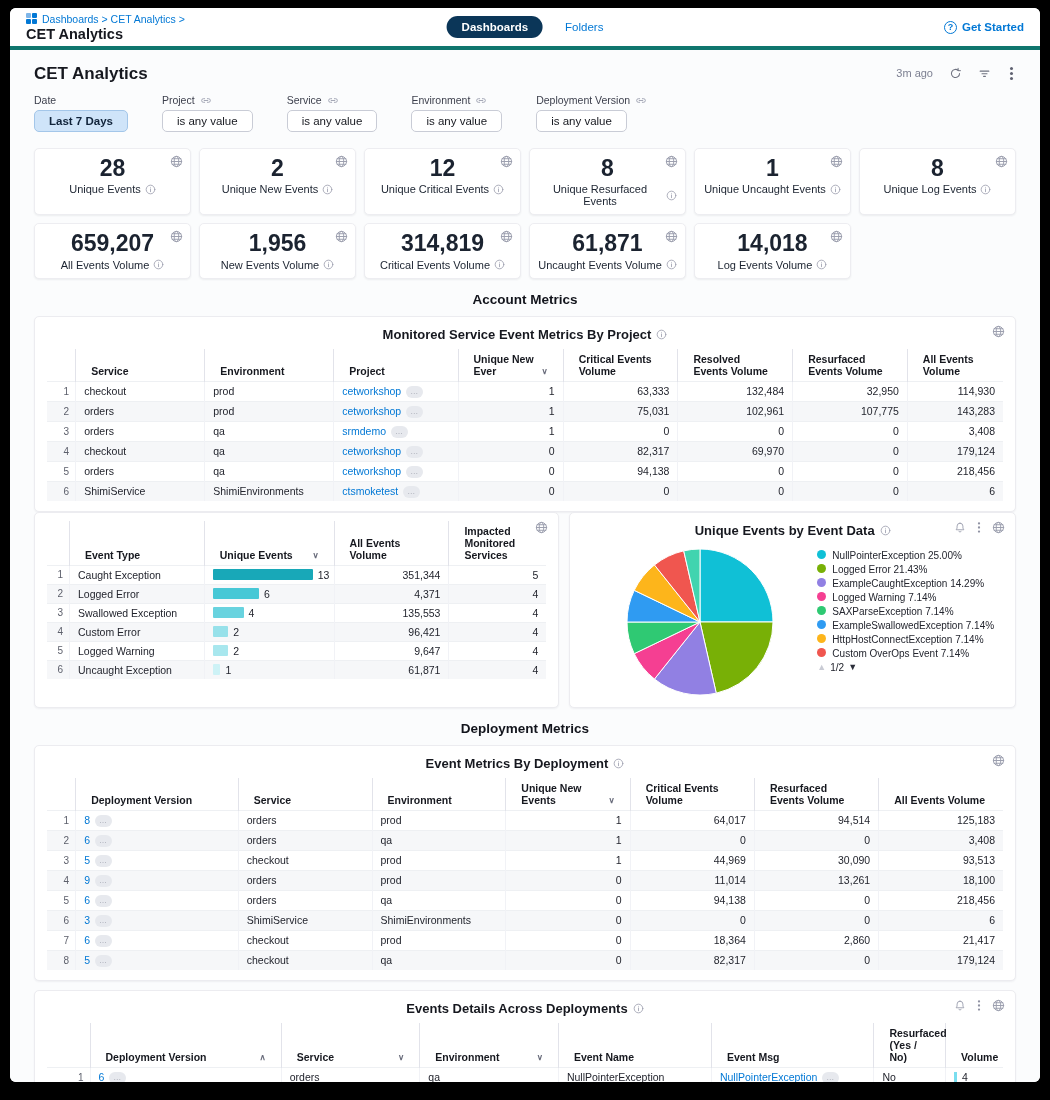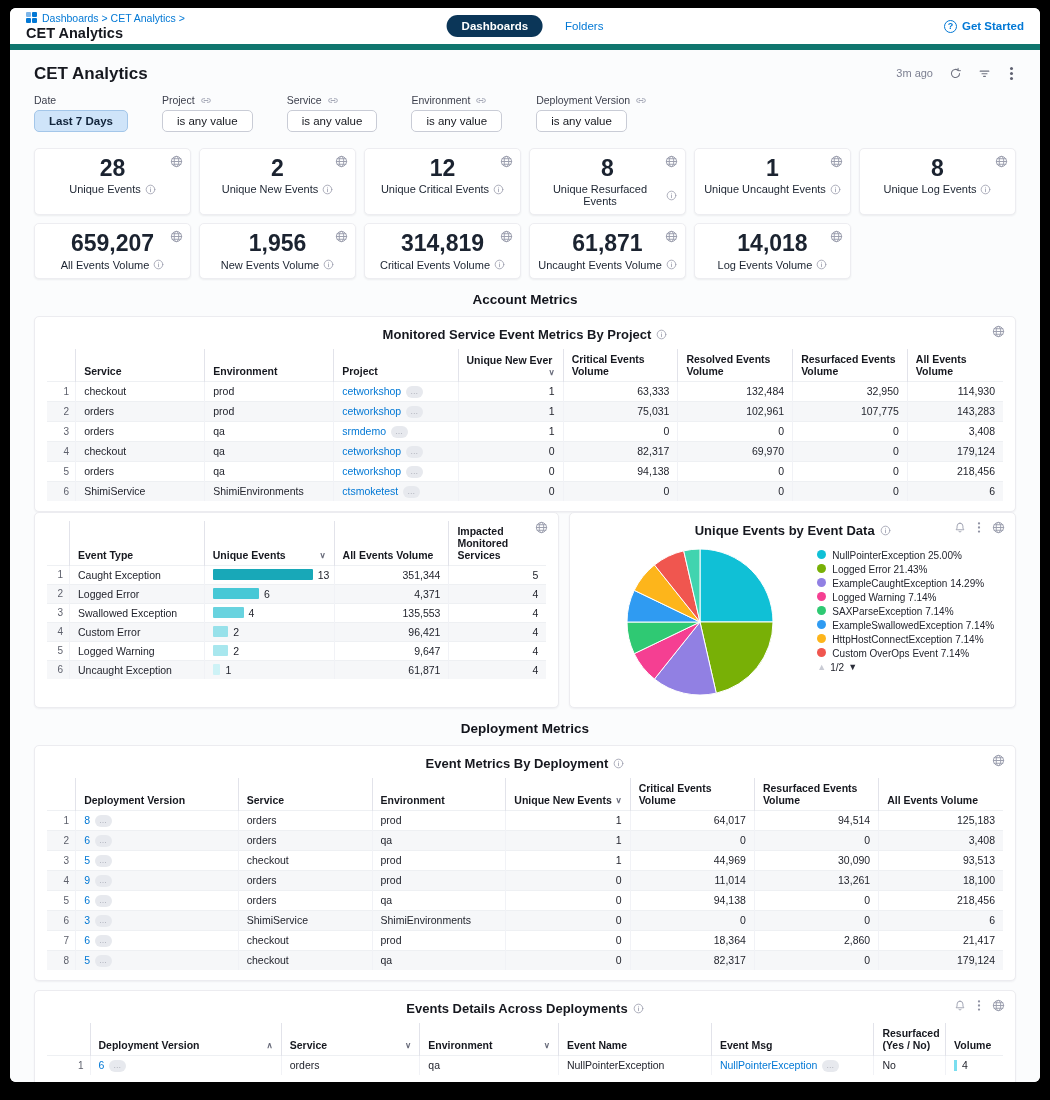--- a/index.html
+++ b/index.html
@@ -1,21 +1,21 @@
 <!DOCTYPE html>
 <html><head>
 <meta charset="utf-8">
 <style>
   html,body{margin:0;padding:0;width:1050px;height:1100px;background:#000;
     font-family:"Liberation Sans",sans-serif;-webkit-font-smoothing:antialiased;}
   *{box-sizing:border-box;}
   .page{position:absolute;left:10px;top:8px;right:10px;bottom:18px;background:#fff;
     border-radius:6px;overflow:hidden;display:flex;flex-direction:column;}
   
-  .topbar{height:42px;flex:0 0 42px;background:#fff;border-bottom:6px solid #0f766e;
+  .topbar{height:42px;flex:0 0 42px;background:#fff;border-bottom:4px solid #0f766e;
     display:flex;align-items:center;padding:0 16px;position:relative;}
   .tb-left{display:flex;flex-direction:column;gap:1px;}
   .crumb-row{display:flex;align-items:center;gap:5px;}
   .grid-icon{display:inline-grid;grid-template-columns:5px 5px;gap:1px;cursor:pointer;}
   .grid-icon i{width:5px;height:5px;background:#0278d5;border-radius:1px;}
   .grid-icon i:first-child{background:#7fb6e8;}
   .crumb{font-size:10.5px;color:#0278d5;cursor:pointer;}
   .tb-title{font-size:14.5px;font-weight:bold;color:#16181f;}
   .tb-tabs{position:absolute;left:50%;transform:translateX(-50%);display:flex;align-items:center;gap:22px;}
   .tab{font-size:11.5px;cursor:pointer;}
@@ -52,21 +52,21 @@
   .panel{position:relative;background:#fff;border:1px solid #ececf0;border-radius:5px;
     box-shadow:0 1px 2px rgba(30,40,60,.06);padding:8px 12px 10px;}
   .panel-title{text-align:center;font-size:13px;font-weight:bold;color:#16181f;
     display:flex;align-items:center;justify-content:center;gap:5px;margin:2px 0 7px;}
   .panel-icons{position:absolute;top:8px;right:10px;display:flex;align-items:center;gap:11px;color:#8f92a3;}
   .mid-row{display:flex;gap:10px;margin-top:0;}
   .mid-row .panel.left{flex:0 0 53.5%;}
   .mid-row .panel.right{flex:1;}
   
   table{width:100%;border-collapse:collapse;table-layout:fixed;font-size:10.5px;color:#23252e;}
-  th{font-weight:bold;text-align:left;padding:4px 8px;color:#16181f;vertical-align:bottom;}
+  th{font-weight:bold;text-align:left;padding:4px 15px;color:#16181f;vertical-align:bottom;}
   th .sub{font-weight:bold;display:block;}
   th+th{border-left:1px solid #e2e3ea;}
   td{padding:3px 8px;border-top:1px solid #eef0f3;overflow:hidden;white-space:nowrap;}
   td+td{border-left:1px solid #f1f2f6;}
   tr.even td{background:#f6f7f9;}
   td.idx,th.idx{color:#5c5f6b;text-align:right;padding-right:6px;border-left:none !important;font-size:10px;}
   td.right{text-align:right;}
   .caret{float:right;color:#6a6d7c;font-size:8.5px;margin-top:1px;}
   .lnk{color:#0278d5;cursor:pointer;}
   .pill{display:inline-block;background:#e7e9ee;color:#9a9da8;border-radius:7px;font-size:8px;

